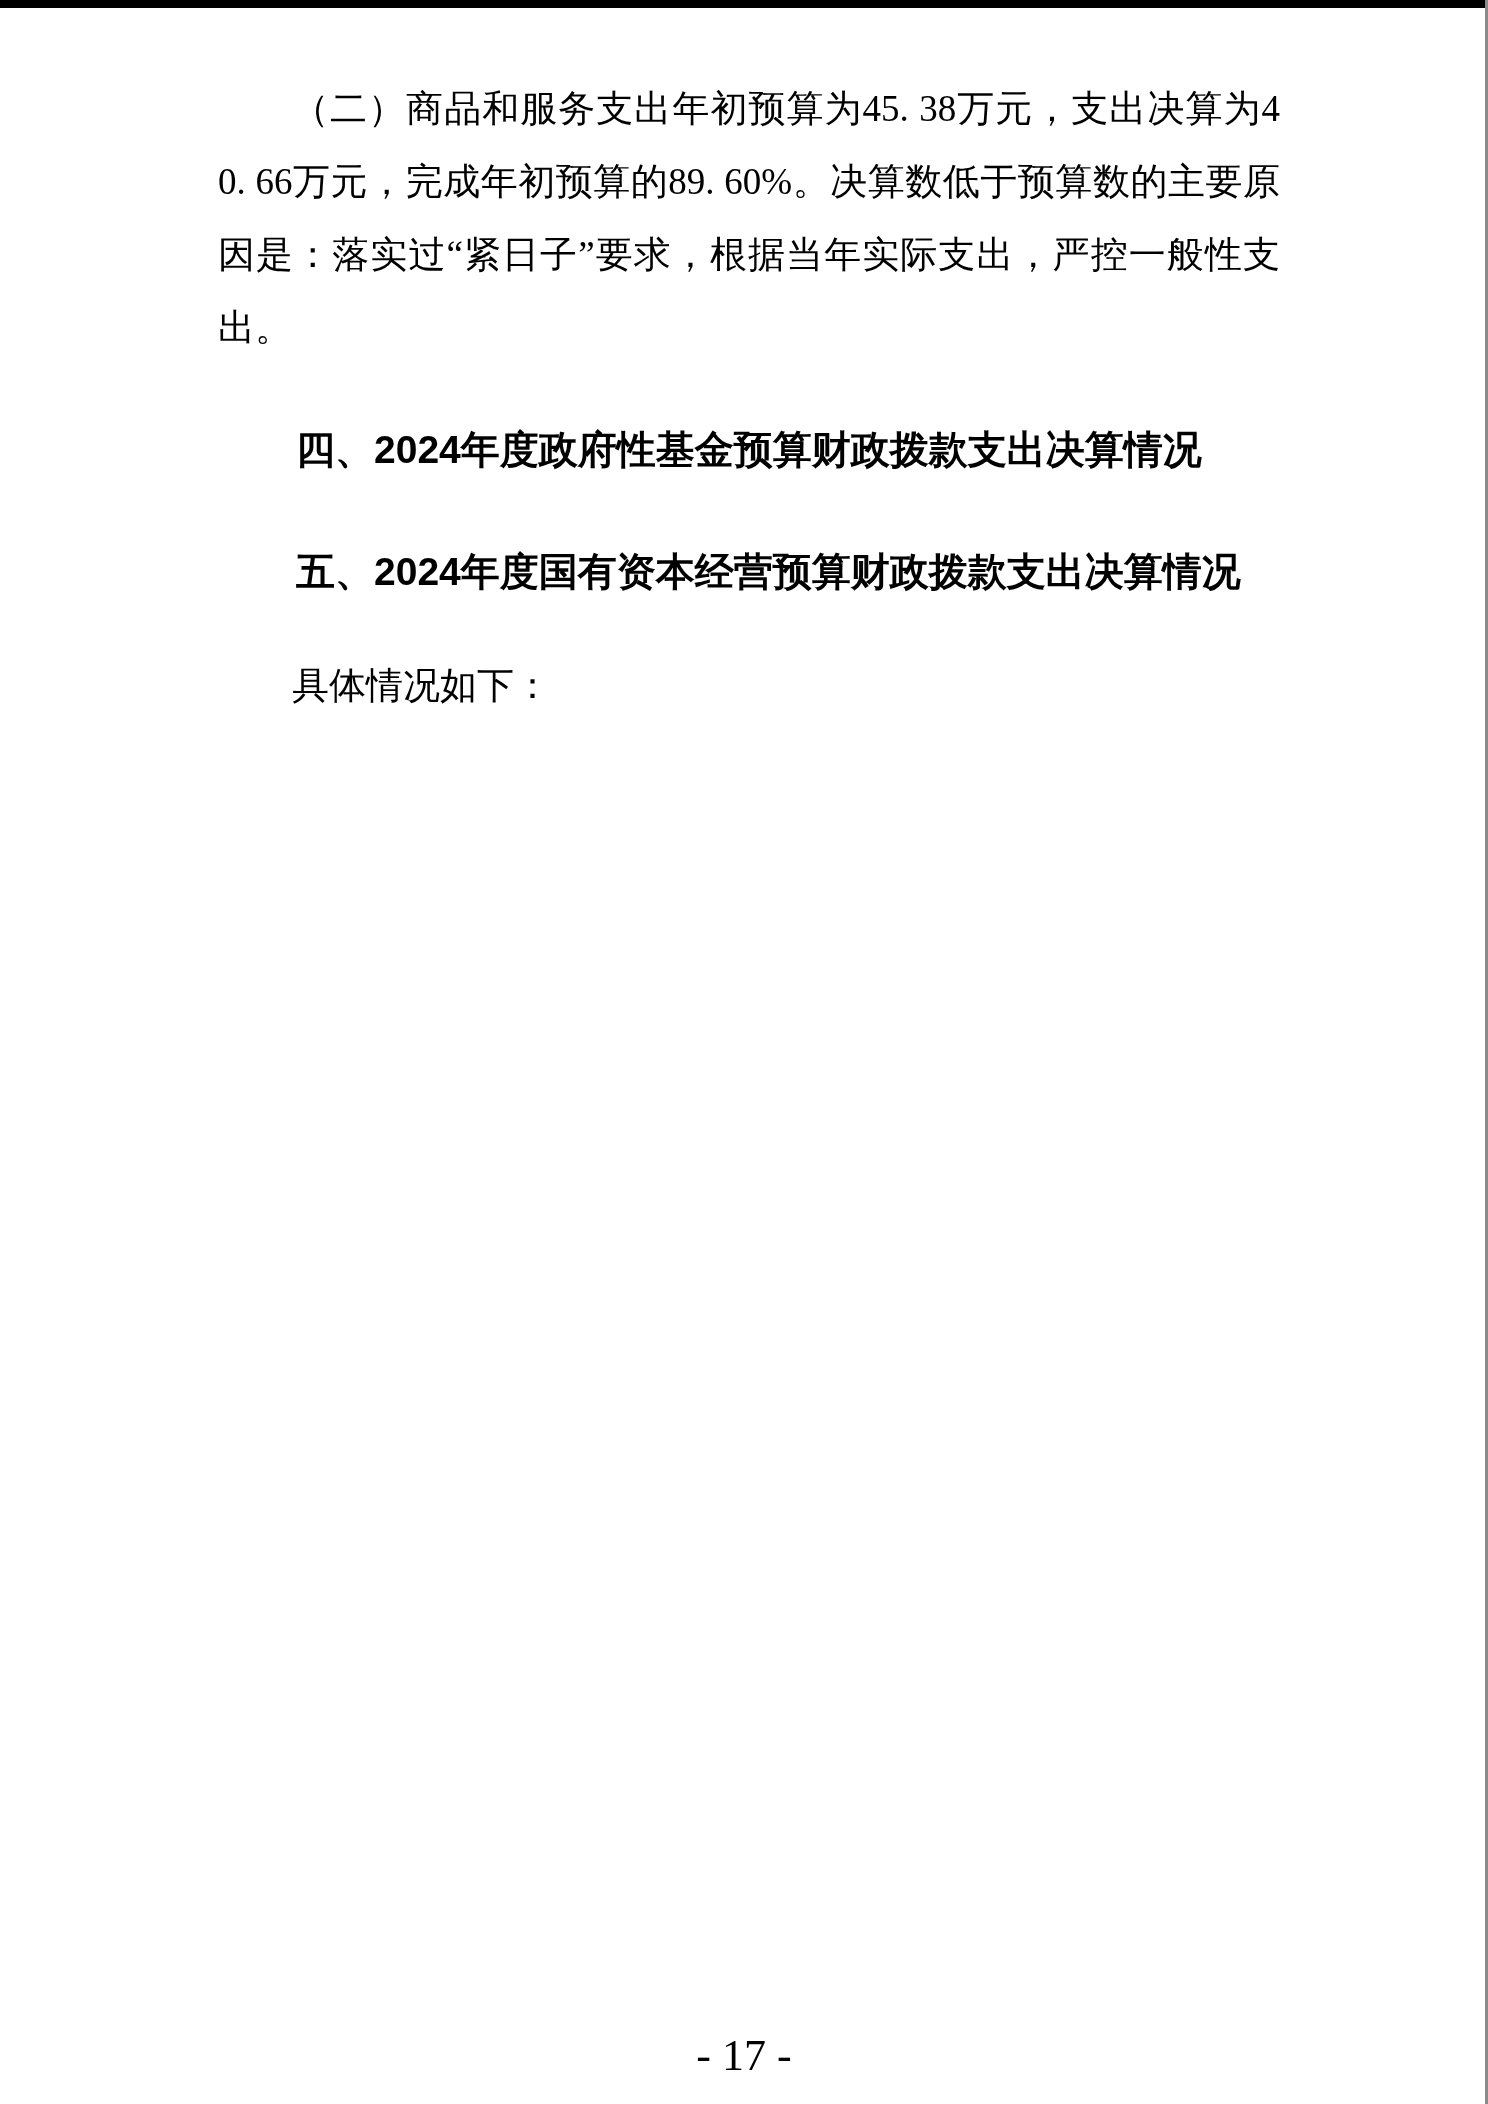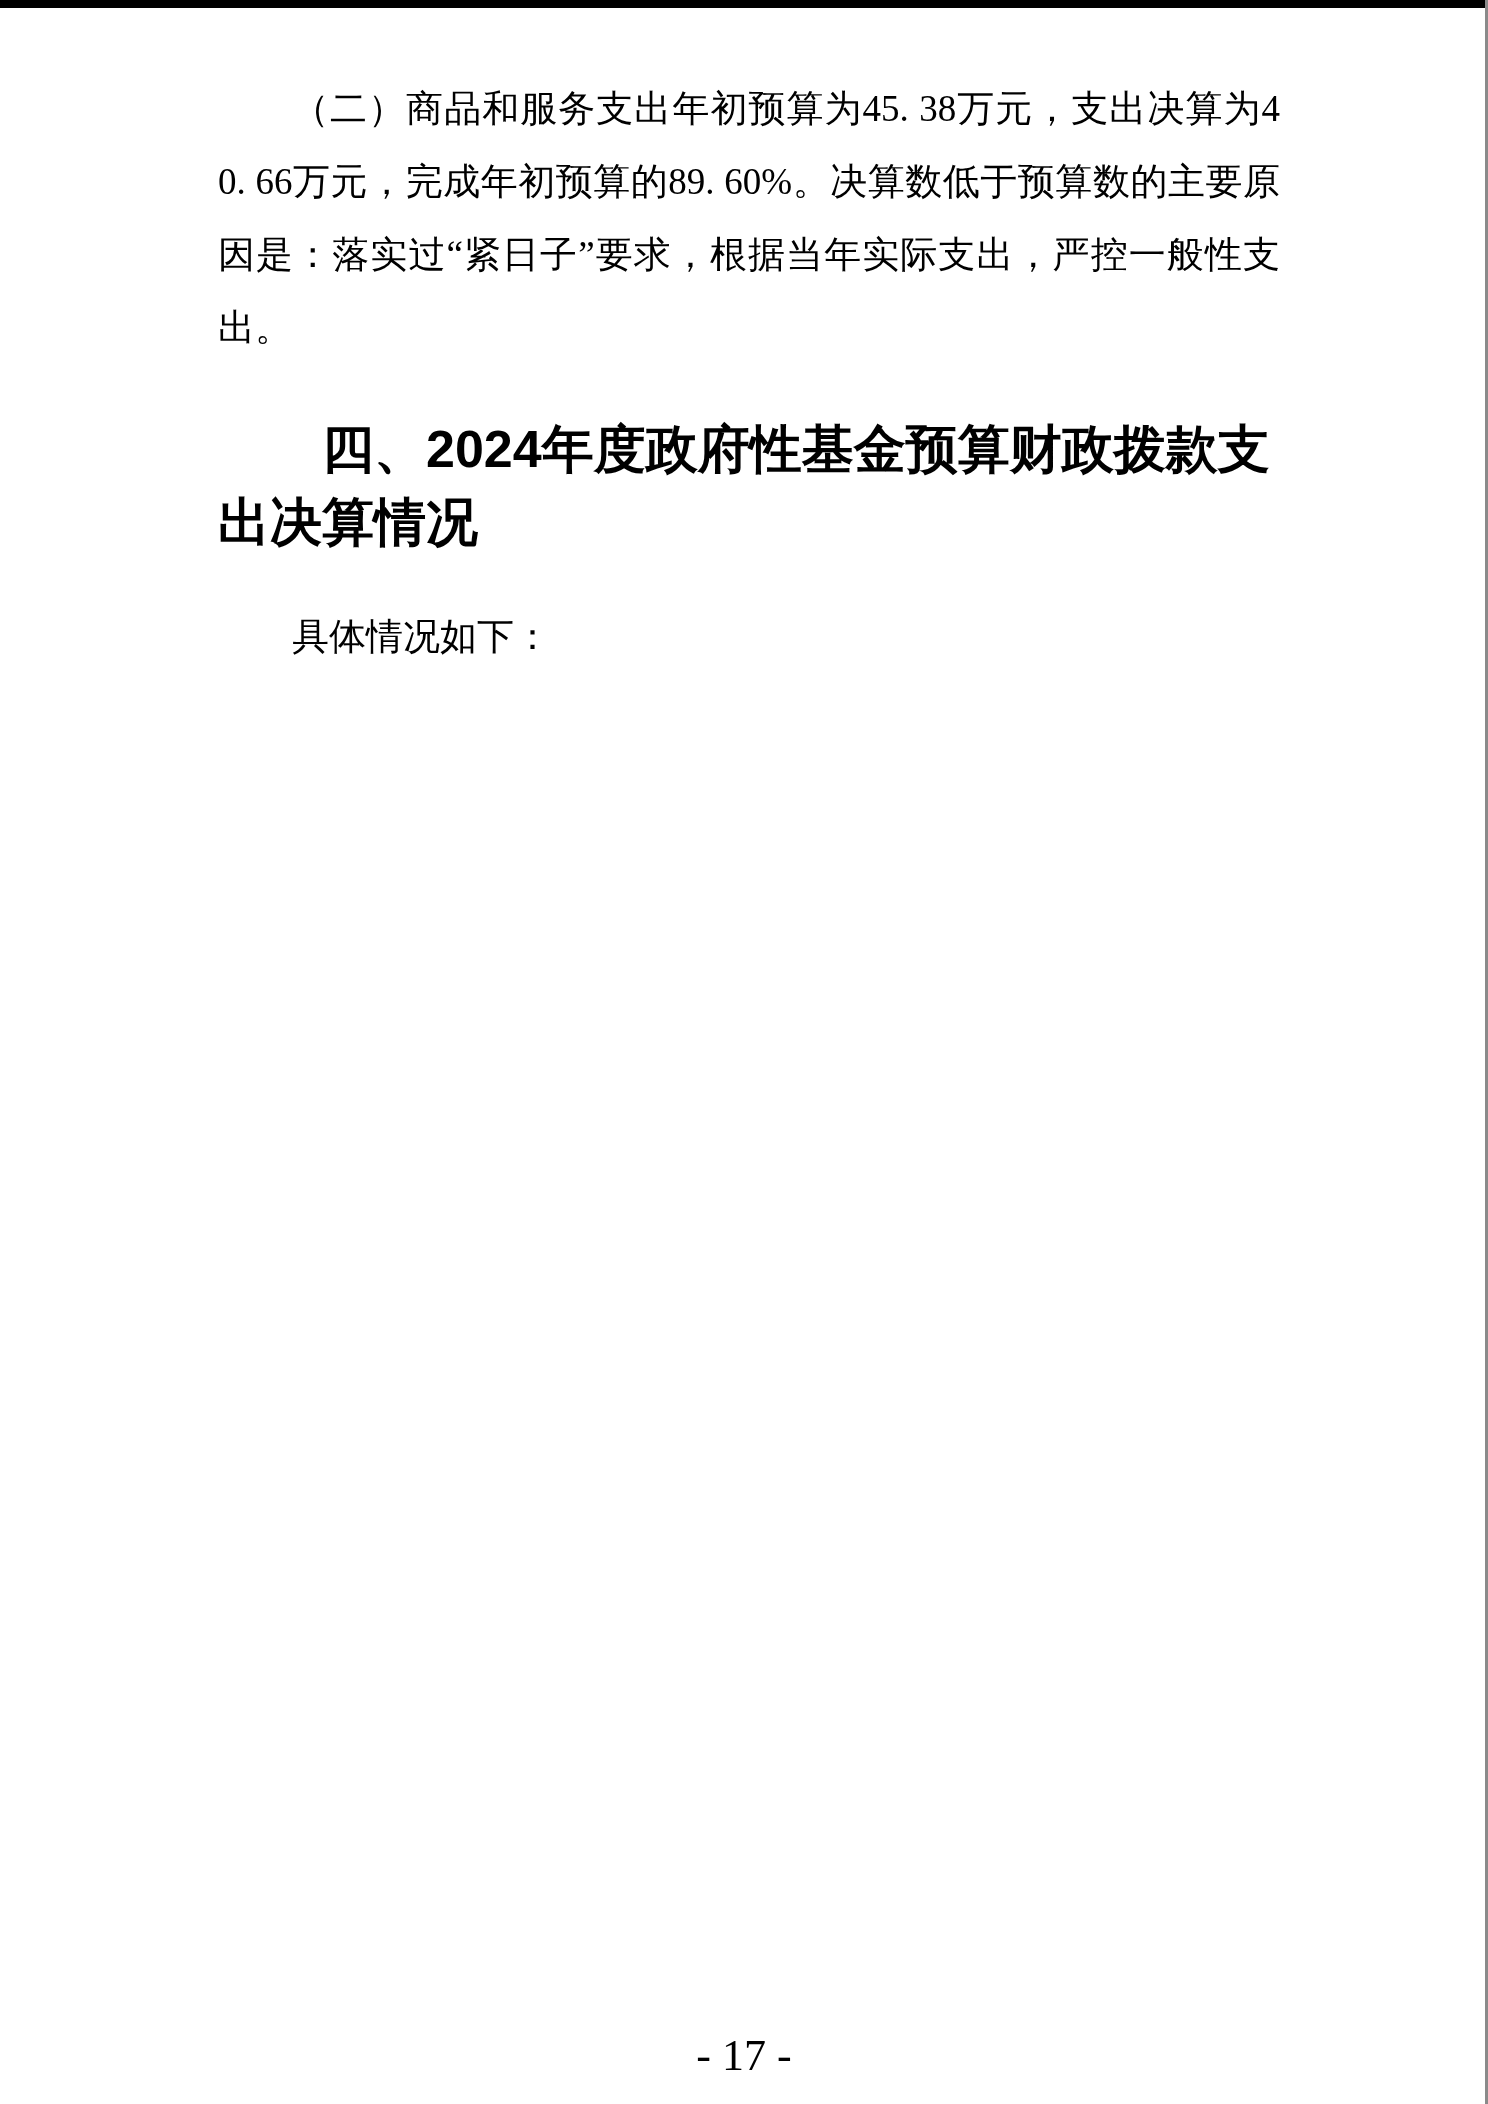--- a/index.html
+++ b/index.html
@@ -37,21 +37,21 @@
   .para {
     margin: 0;
     font-size: 37px;
     line-height: 73px;
     text-align: justify;
     text-indent: 2em;
     word-break: break-all;
   }
   .heading {
     margin: 49px 0 41px 0;
-    font-size: 52px;
+    font-size: 39px;
     line-height: 73px;
     text-indent: 2em;
     text-align: left;
     font-family: "Liberation Sans", sans-serif;
   }
   .footer {
     position: absolute;
     left: 0;
     bottom: 28px;
     width: 100%;
@@ -67,20 +67,21 @@
 <div class="scan-top-edge"></div>
 <div class="scan-right-edge"></div>
 
 <div class="content">
   <p class="para">（二）商品和服务支出年初预算为45. 38万元，支出决算为40. 66万元，完成年初预算的89. 60%。决算数低于预算数的主要原因是：落实过“紧日子”要求，根据当年实际支出，严控一般性支出。</p>
 
 
   <h2 class="heading">四、2024年度政府性基金预算财政拨款支出决算情况</h2>
 
 
+  <h2 class="heading">五、2024年度国有资本经营预算财政拨款支出决算情况</h2>
 
 
 
 
   <p class="para">具体情况如下：</p>
 </div>
 
 <div class="footer">- 17 -</div>
 
 </body></html>

